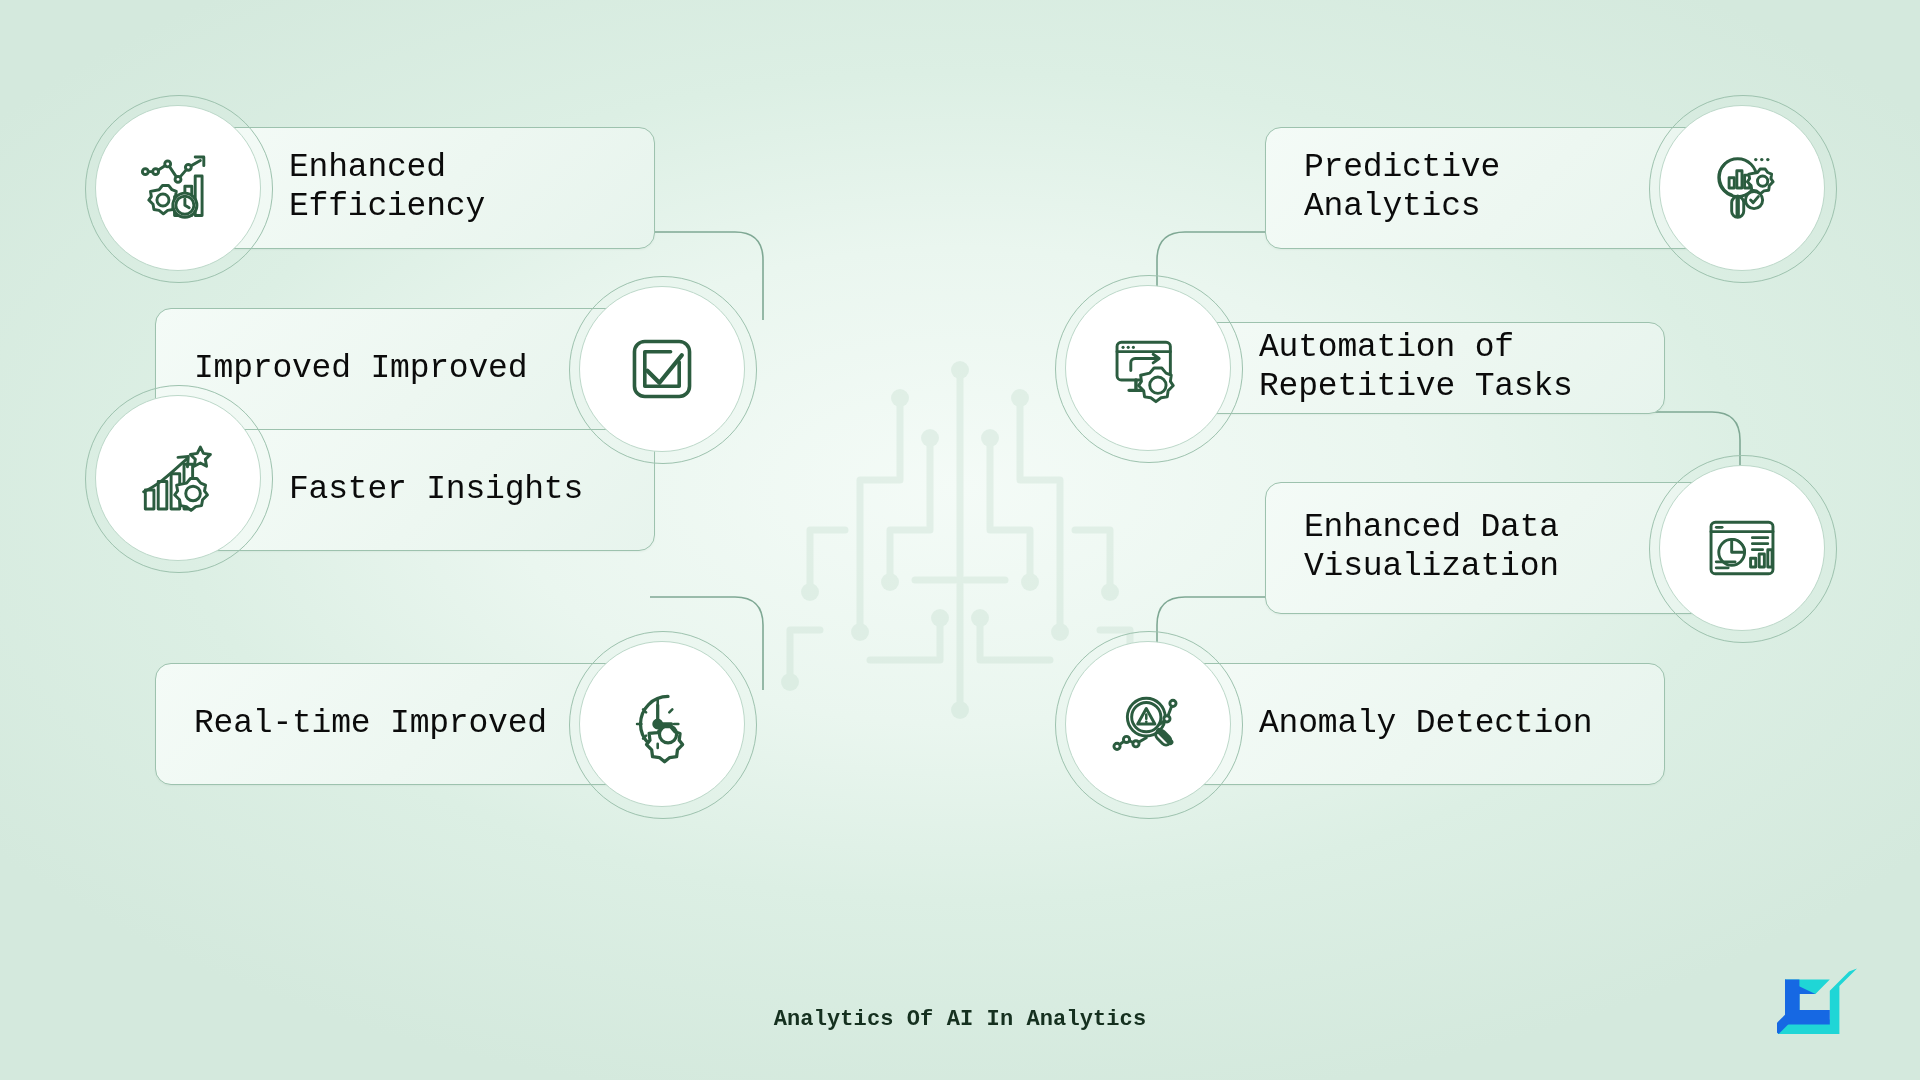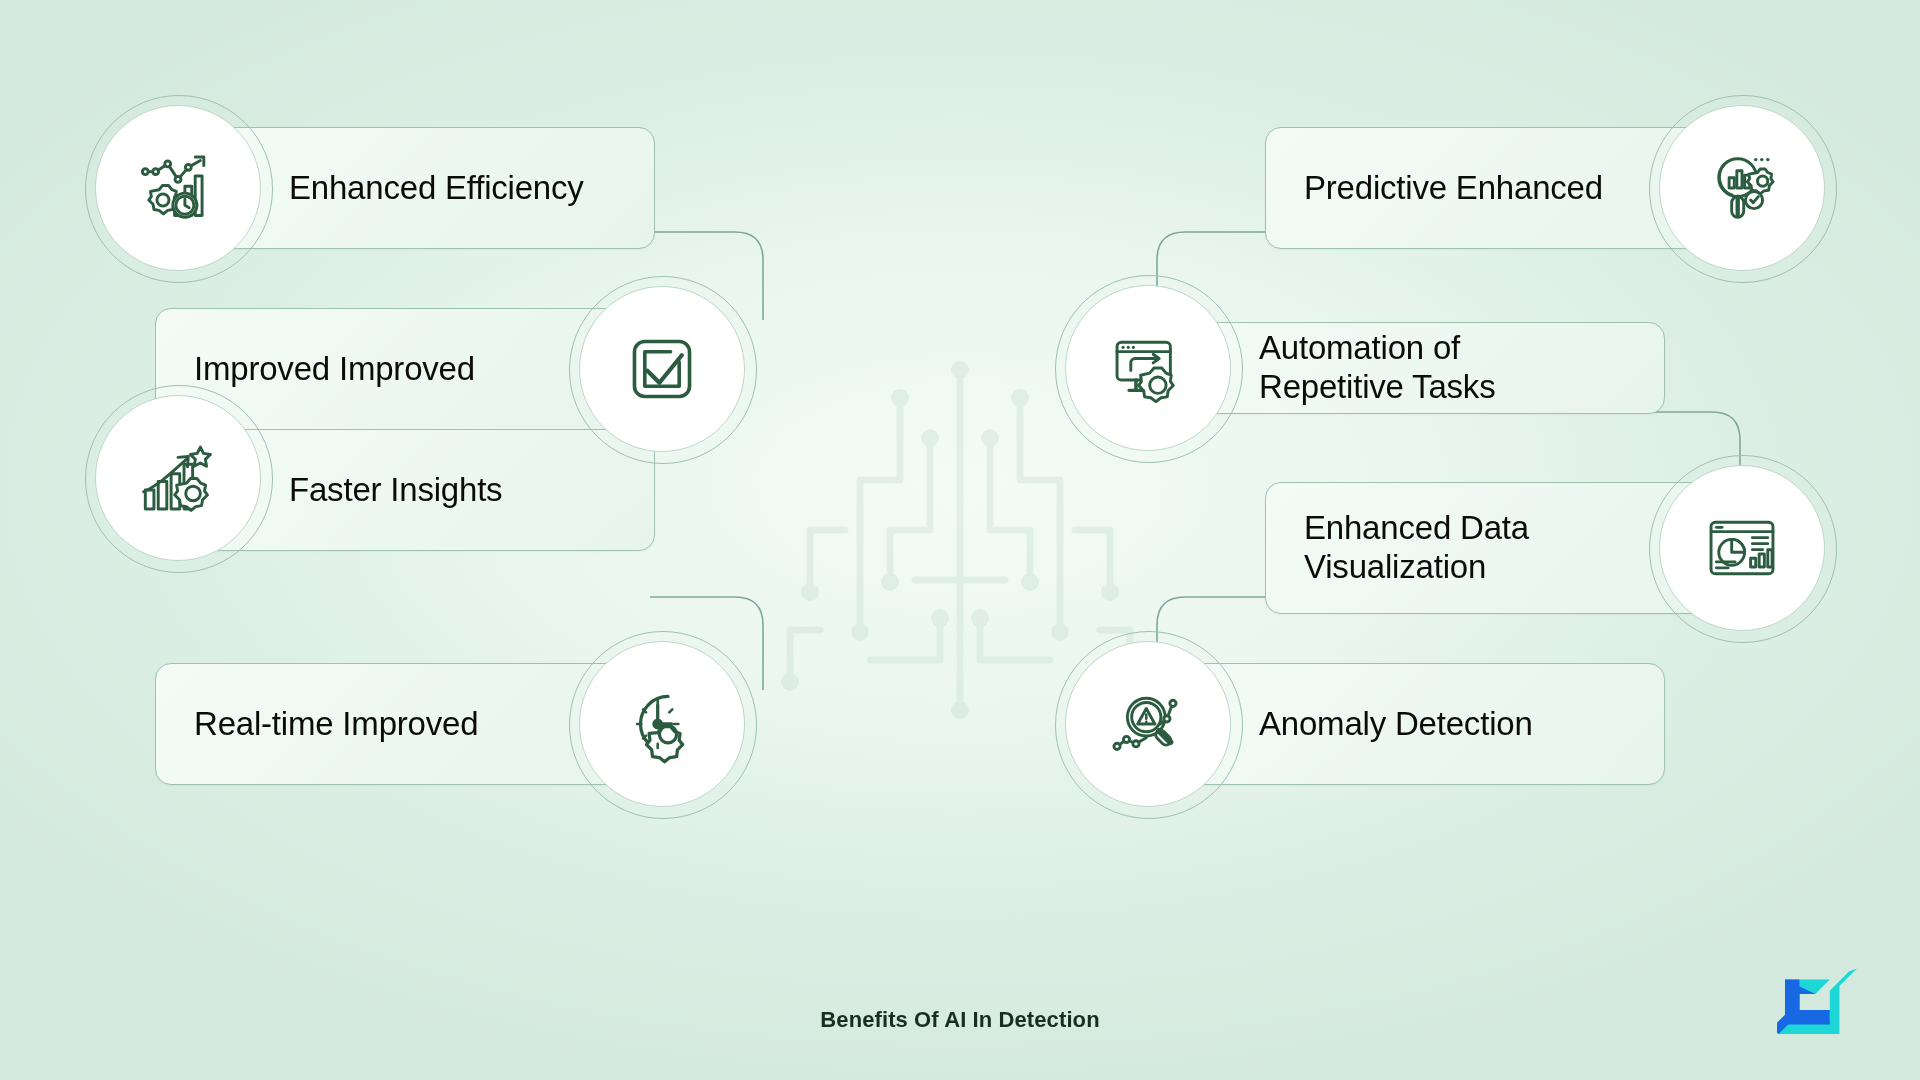--- a/index.html
+++ b/index.html
@@ -7,20 +7,21 @@
   body{
     font-family:"Liberation Sans", sans-serif;
     background:#d6ebdf;
     position:relative;
   }
   #stage{
     position:absolute; inset:0;
     background:
       radial-gradient(ellipse 62% 58% at 50% 45%, #f4fbf7 0%, #eaf6ef 38%, #dcefe4 66%, #d4e9dd 100%);
     overflow:hidden;
+    font-family:Liberation Mono, monospace;
   }
   
   #watermark{
     position:absolute; left:50%; top:330px; transform:translateX(-50%);
     width:420px; height:420px; opacity:.30; pointer-events:none;
   }
   
   #wires{ position:absolute; inset:0; pointer-events:none; }
 
   
@@ -217,21 +218,21 @@
           <path d="M28 33 l3.5 3.5 M62 33 l-3.5 3.5 M28 67 l3.5 -3.5" stroke-width="3"></path>
         </svg>
       </div>
     </div>
   </div>
 
   <div class="col right">
 
     <div class="row iconright" style="top:118px; left:200px; width:560px;">
       <div class="card" style="width:560px;">
-        <span class="label">Predictive Enhanced</span>
+        <span class="label">Predictive Analytics</span>
       </div>
       <div class="disc">
         <svg viewBox="0 0 100 100" fill="none" stroke="#2b5c3f" stroke-width="3.4" stroke-linecap="round" stroke-linejoin="round">
           <circle cx="45" cy="38" r="22" fill="#fff"></circle>
           <path d="M30 22 A22 22 0 0 0 38 58"></path>
           <path d="M45 60 v22" stroke-width="5"></path>
           <rect x="38" y="60" width="14" height="24" rx="7"></rect>
           <rect x="35" y="38" width="6" height="12"></rect>
             <rect x="44" y="30" width="6" height="20"></rect>
           <rect x="53" y="35" width="6" height="15"></rect>
@@ -310,21 +311,21 @@
           <circle cx="72" cy="44" r="3.6" fill="#fff"></circle>
             <circle cx="79" cy="26" r="3.6" fill="#fff"></circle>
         </svg>
       </div>
       <div class="card" style="width:600px;">
         <span class="label">Anomaly Detection</span>
       </div>
     </div>
   </div>
 
-  <div id="caption">Benefits Of AI In Detection</div>
+  <div id="caption">Analytics Of AI In Analytics</div>
 
   <svg id="logo" viewBox="0 0 100 100" aria-hidden="true">
     <path d="M10 22 L10 78 L28 60 L28 40 L48 40 L66 22 Z" fill="#1fd6d6"></path>
     <path d="M10 22 L10 78 L28 60 L28 40 L48 40 Z" fill="#1668e3"></path>
     <path d="M90 12 L66 36 L66 72 L14 72 L0 88 L2 90 L78 90 L78 30 L100 8 Z" fill="#1fd6d6"></path>
     <path d="M10 22 L10 78 L66 78 L66 60 L28 60 L28 22 Z" fill="#1668e3"></path>
     <path d="M2 90 L18 74 L10 66 L-6 82 Z" fill="#1668e3"></path>
   </svg>
 
 </div>

